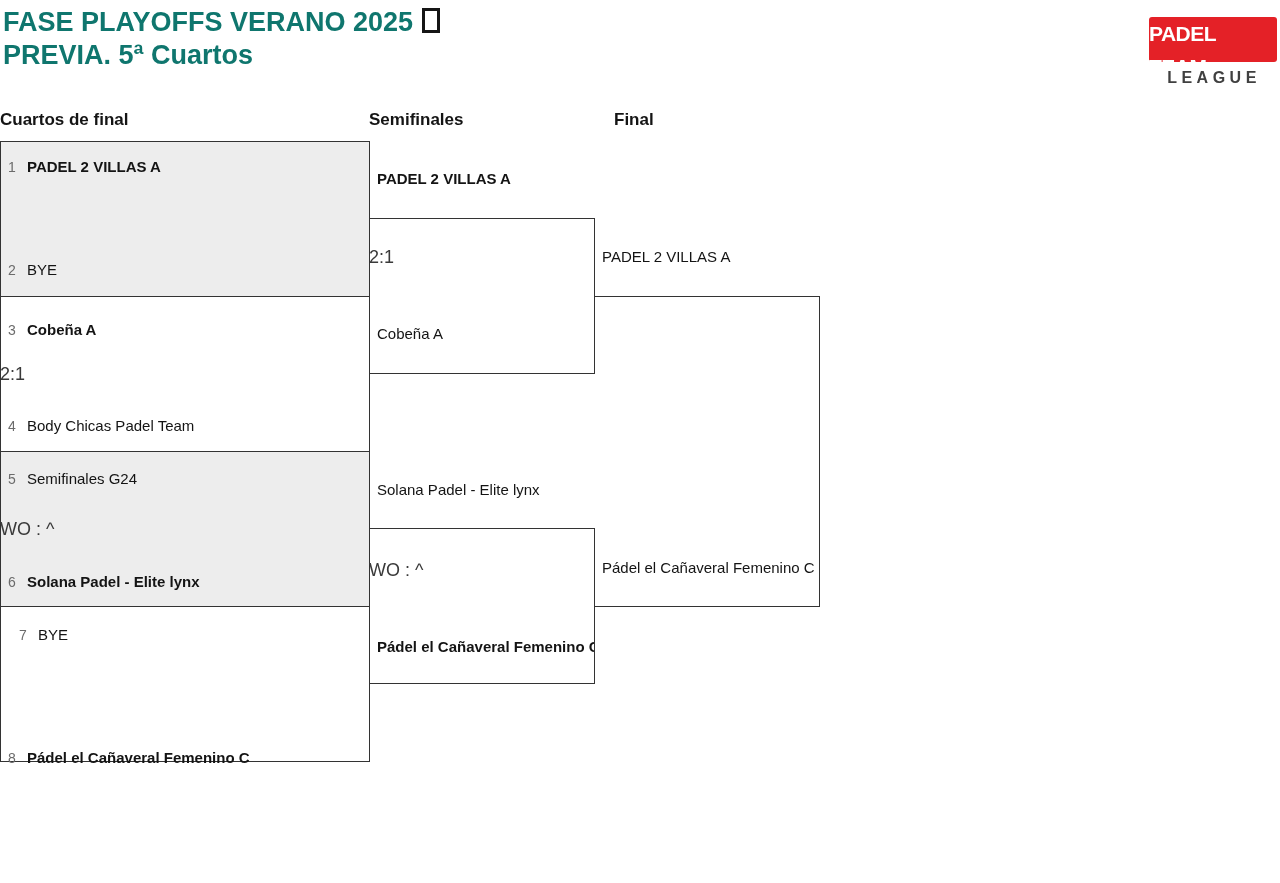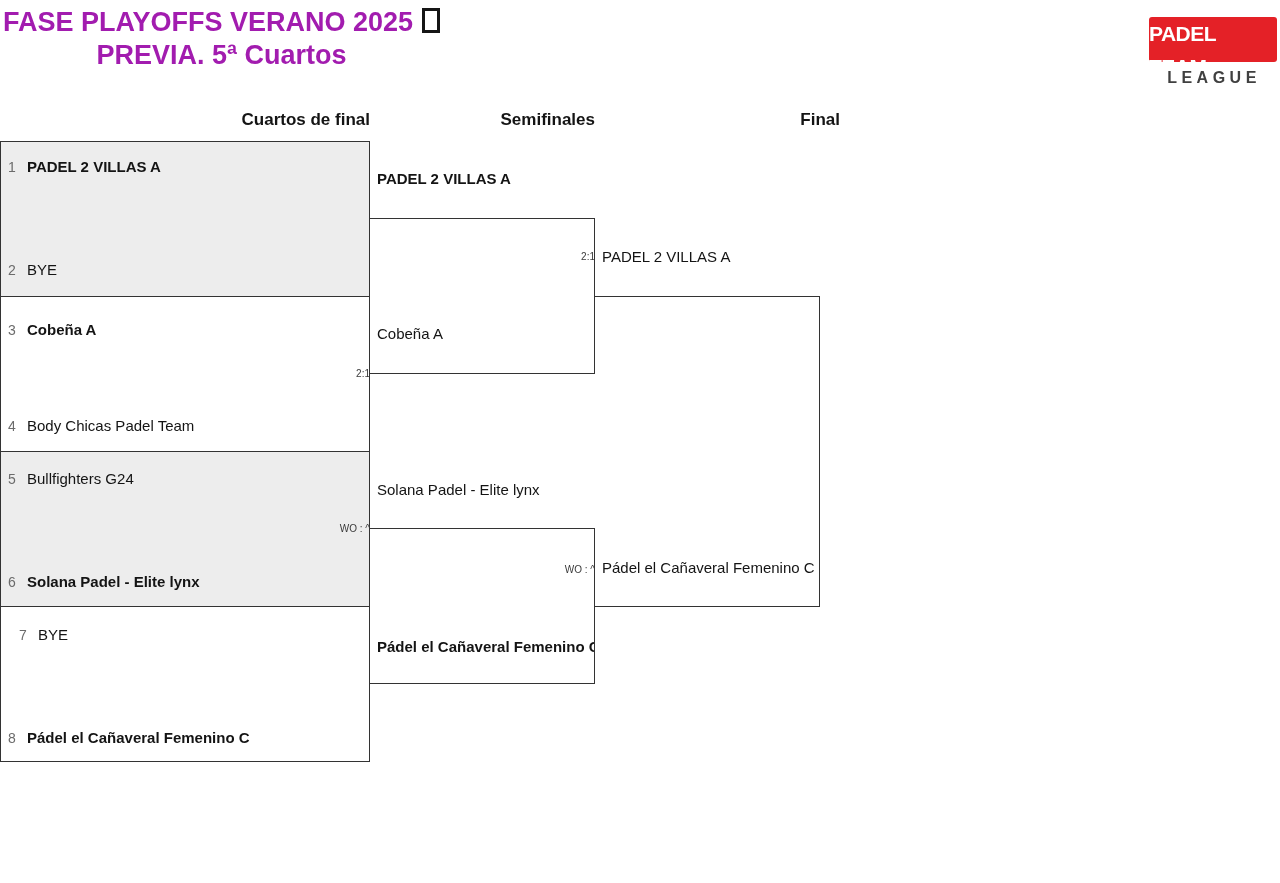--- a/index.html
+++ b/index.html
@@ -8,21 +8,21 @@
     background: #ffffff;
     font-family: "Liberation Sans", sans-serif;
     color: var(--text, #161616);
     overflow: hidden;
     position: relative;
   }
   .sheet { position: absolute; inset: 0; }
 
   
   .title-block { position: absolute; left: 3px; top: 6px; }
-  .title-line { font-size: 27px; font-weight: 700; line-height: 33px; color: #a21caf; white-space: nowrap; text-align: center; }
+  .title-line { font-size: 27px; font-weight: 700; line-height: 33px; color: #0f766e; white-space: nowrap; }
   .tofu {
     display: inline-block;
     width: 12px; height: 19px;
     border: 3px solid #151515;
     margin-left: 9px;
     transform: translateY(2px);
   }
 
   
   .logo { position: absolute; left: 1149px; top: 17px; width: 128px; cursor: pointer; }
@@ -39,21 +39,21 @@
     font-weight: 700; font-size: 16px;
     letter-spacing: 4.5px;
     text-indent: 2px;
     text-align: center;
     color: #404040;
   }
 
   
   .rh {
     position: absolute; top: 110px; height: 20px; line-height: 20px;
-    text-align: right; font-size: 17px; font-weight: 700; color: #141414;
+    text-align: left; font-size: 17px; font-weight: 700; color: #141414;
   }
   .box {
     position: absolute;
     border: 1px solid var(--line, #333333);
     box-sizing: border-box;
     background: #ffffff;
   }
   .box.shade { background: var(--box-shade, #ededed); }
   .qf1 { left: 0;     top: 141px; width: 370px; height: 156px; }
   .qf2 { left: 0;     top: 296px; width: 370px; height: 156px; }
@@ -65,21 +65,21 @@
 
   .team {
     position: absolute; height: 20px; line-height: 20px;
     font-size: 15px; color: #141414; white-space: nowrap;
   }
   .seed { display: inline-block; width: 19px; color: var(--seed, #6b6b6b); font-size: 14px; }
   .bold { font-weight: 700; }
   .clip { max-width: 217px; overflow: hidden; }
   .score {
     position: absolute; height: 20px; line-height: 20px;
-    text-align: right; font-size: 10px; color: var(--score, #3a3a3a);
+    text-align: left; font-size: 18px; color: var(--score, #3a3a3a);
   }
 </style>
 </head>
 <body>
 
 <div class="sheet">
 
   <div class="title-block">
     <div class="title-line"><span>FASE PLAYOFFS VERANO 2025</span><span class="tofu"></span></div>
     <div class="title-line">PREVIA. 5ª Cuartos</div>
@@ -102,26 +102,26 @@
   <div class="box sf2"></div>
   <div class="box fin"></div>
 
   <div class="team" style="left:8px;top:157px"><span class="seed">1</span><span class="bold">PADEL 2 VILLAS A</span></div>
   <div class="team" style="left:8px;top:260px"><span class="seed">2</span><span>BYE</span></div>
 
   <div class="team" style="left:8px;top:320px"><span class="seed">3</span><span class="bold">Cobeña A</span></div>
   <div class="score" style="left:0;width:370px;top:364px">2:1</div>
   <div class="team" style="left:8px;top:416px"><span class="seed">4</span><span>Body Chicas Padel Team</span></div>
 
-  <div class="team" style="left:8px;top:469px"><span class="seed">5</span><span>Bullfighters G24</span></div>
+  <div class="team" style="left:8px;top:469px"><span class="seed">5</span><span>Semifinales G24</span></div>
   <div class="score" style="left:0;width:370px;top:519px">WO : ^</div>
   <div class="team" style="left:8px;top:572px"><span class="seed">6</span><span class="bold">Solana Padel - Elite lynx</span></div>
 
   <div class="team" style="left:19px;top:625px"><span class="seed">7</span><span>BYE</span></div>
-  <div class="team" style="left:8px;top:728px"><span class="seed">8</span><span class="bold">Pádel el Cañaveral Femenino C</span></div>
+  <div class="team" style="left:8px;top:748px"><span class="seed">8</span><span class="bold">Pádel el Cañaveral Femenino C</span></div>
 
   <div class="team bold" style="left:377px;top:169px">PADEL 2 VILLAS A</div>
   <div class="score" style="left:369px;width:226px;top:247px">2:1</div>
   <div class="team" style="left:377px;top:324px">Cobeña A</div>
 
   <div class="team" style="left:377px;top:480px">Solana Padel - Elite lynx</div>
   <div class="score" style="left:369px;width:226px;top:560px">WO : ^</div>
   <div class="team clip bold" style="left:377px;top:637px">Pádel el Cañaveral Femenino C</div>
 
   <div class="team" style="left:602px;top:247px">PADEL 2 VILLAS A</div>

